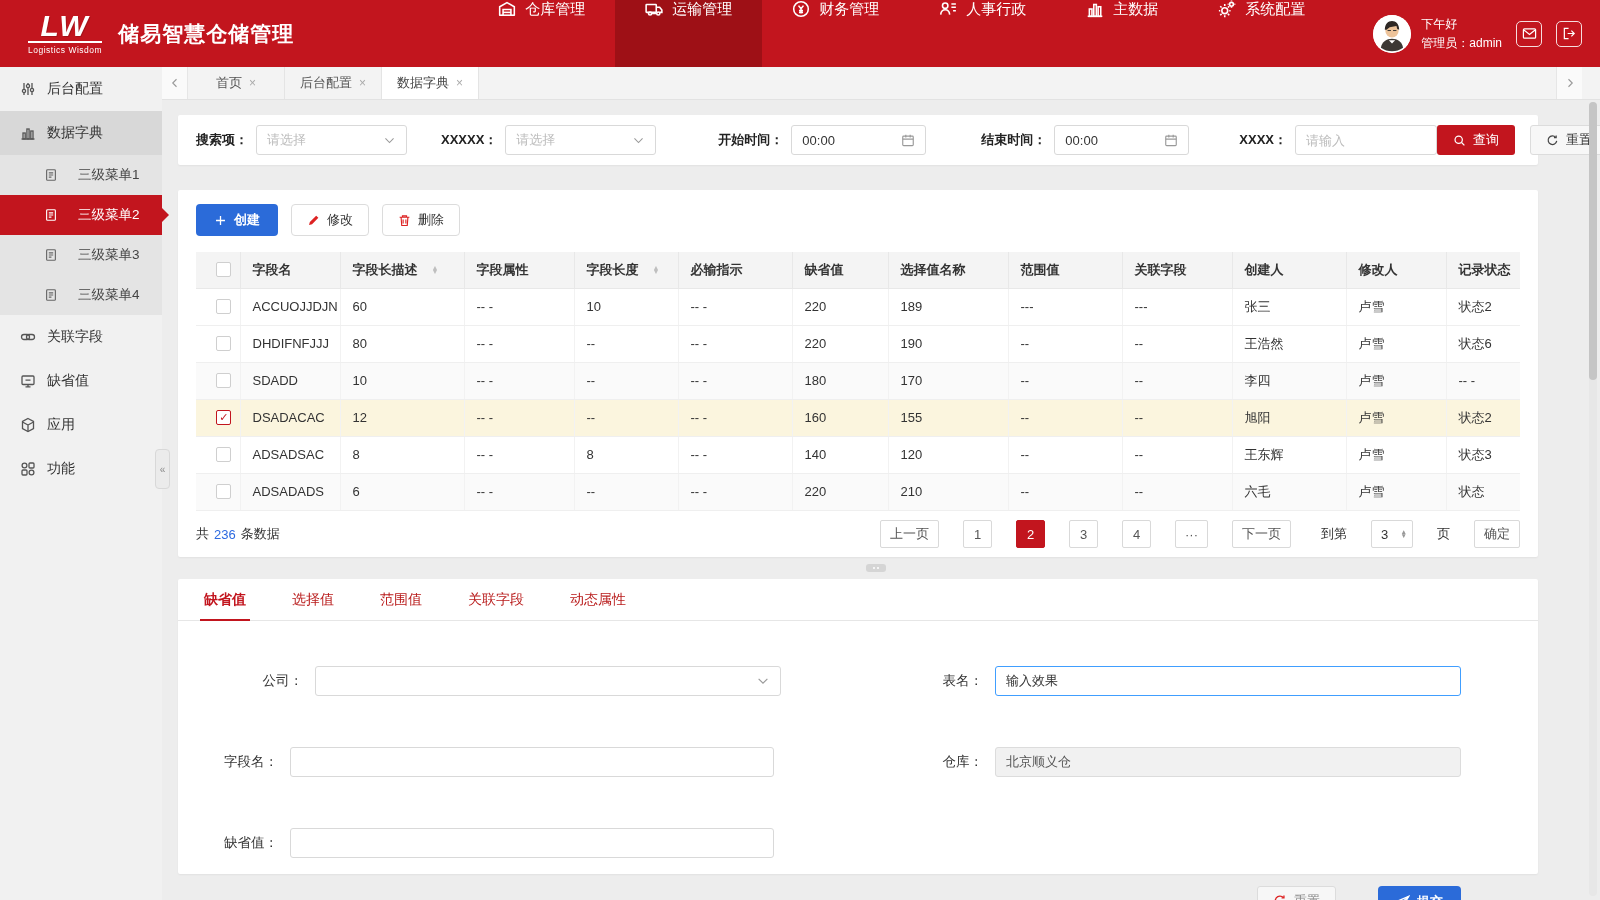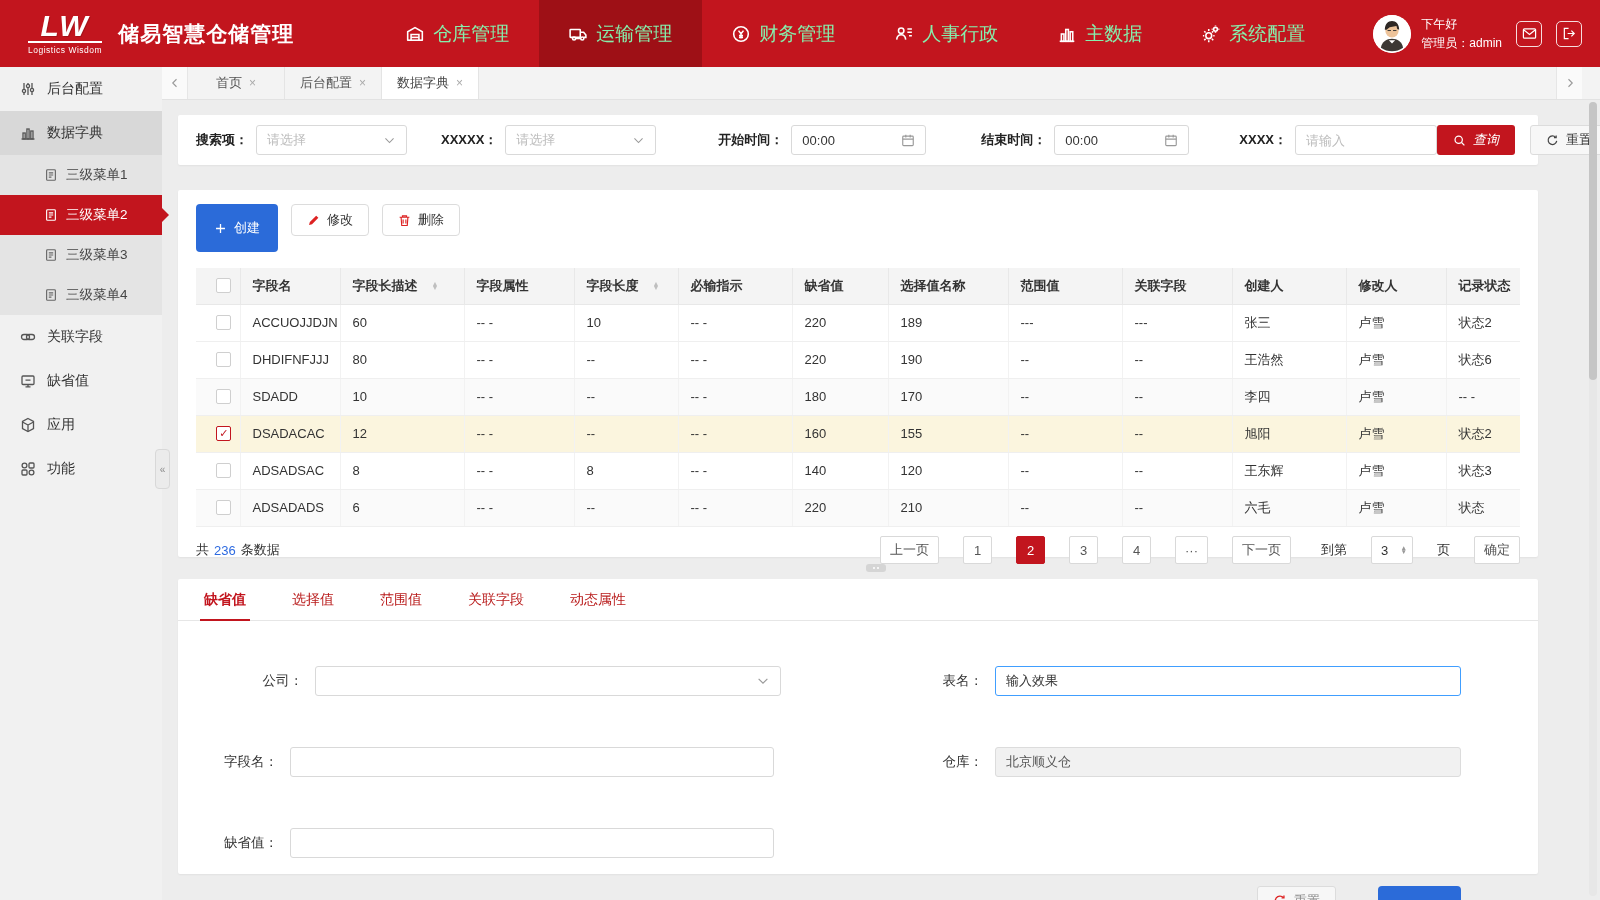--- a/index.html
+++ b/index.html
@@ -13,39 +13,39 @@
 
   
   .header{position:absolute;left:0;top:0;width:1600px;height:67px;background:var(--red);
     display:flex;align-items:center;z-index:30;}
   .logo{display:flex;flex-direction:column;align-items:center;margin-left:28px;color:#fff;}
   .logo-mark{font-size:30px;font-weight:bold;font-style:italic;letter-spacing:2px;line-height:28px;
     text-shadow:1px 1px 0 rgba(0,0,0,.15);}
   .logo-sub{font-size:8.5px;letter-spacing:.5px;border-top:2px solid #fff;padding-top:2px;margin-top:1px;}
   .app-title{color:#fff;font-size:21px;font-weight:bold;margin-left:16px;letter-spacing:1px;}
   .nav{display:flex;height:100%;margin-left:auto;}
-  .nav-item{display:flex;align-items:center;gap:9px;padding:0 30px;height:100%;color:#86efac;
-    font-size:19px;cursor:pointer;}
+  .nav-item{display:flex;align-items:flex-start;gap:9px;padding:0 30px;height:100%;color:#ffffff;
+    font-size:15px;cursor:pointer;}
   .nav-item.active{background:var(--red-dark);}
   .nav-item svg{stroke:#fff;fill:none;stroke-width:1.4;}
   .userbox{display:flex;align-items:center;margin-left:38px;margin-right:18px;gap:10px;}
   .avatar{width:38px;height:38px;border-radius:50%;overflow:hidden;background:#fff;flex:none;}
   .usertext{color:#fff;font-size:12px;line-height:1.55;white-space:nowrap;}
   .hbtn{width:26px;height:26px;border:1px solid rgba(255,255,255,.85);border-radius:5px;
     display:flex;align-items:center;justify-content:center;cursor:pointer;margin-left:4px;}
   .hbtn svg{stroke:#fff;fill:none;stroke-width:1.3;}
 
   
   .sidebar{position:absolute;left:0;top:67px;bottom:0;width:162px;background:#f1f1f1;z-index:20;}
   .side-item{display:flex;align-items:center;gap:11px;height:44px;padding-left:20px;font-size:14px;
     color:#333;cursor:pointer;position:relative;}
   .side-item svg{stroke:#555;fill:none;stroke-width:1.3;flex:none;}
   .side-group{background:#e4e4e4;}
   .side-group > .side-item{background:#d8d8d8;}
-  .side-sub{display:flex;align-items:center;gap:8px;height:40px;padding-left:44px;font-size:13.5px;
+  .side-sub{display:flex;align-items:center;gap:20px;height:40px;padding-left:44px;font-size:13.5px;
     color:#444;cursor:pointer;position:relative;}
   .side-sub svg{stroke:#666;fill:none;stroke-width:1.3;flex:none;}
   .side-sub.active{background:var(--red);color:#fff;}
   .side-sub.active svg{stroke:#fff;}
   .side-sub.active::after{content:"";position:absolute;right:-7px;top:50%;transform:translateY(-50%);
     border-top:7px solid transparent;border-bottom:7px solid transparent;border-left:7px solid var(--red);}
   .collapse-handle{position:absolute;right:-8px;top:382px;width:15px;height:40px;background:#ebebeb;
     border:1px solid #d8d8d8;border-radius:4px;display:flex;align-items:center;justify-content:center;
     color:#8a8a8a;font-size:10px;cursor:pointer;}
   .collapse-handle::before{content:"«";}
@@ -79,29 +79,29 @@
   .sel svg,.timebox svg{stroke:#999;fill:none;stroke-width:1.3;flex:none;}
   .timebox{justify-content:space-between;}
   .fg2{margin-left:34px;} .fg3{margin-left:62px;} .fg4{margin-left:55px;} .fg5{margin-left:50px;}
   .w150{width:151px;} .w135{width:135px;} .w142{width:142px;}
   .ctl input{border:none;outline:none;width:100%;font-size:13px;color:#333;background:transparent;
     font-family:inherit;}
   .ctl input::placeholder{color:#bcbcbc;}
   .fbtns{margin-left:auto;display:flex;gap:15px;}
   .btn{height:30px;border-radius:3px;display:flex;align-items:center;justify-content:center;gap:7px;
     font-size:13px;cursor:pointer;padding:0 15px;border:1px solid transparent;white-space:nowrap;}
-  .btn-red{background:var(--red);color:#fff;font-style:italic;}
+  .btn-red{background:var(--red);color:#fff;}
   .btn-red svg{stroke:#fff;fill:none;stroke-width:1.5;}
   .btn-plain{background:#f7f7f7;border-color:#dcdcdc;color:#333;}
   .btn-plain svg{stroke:#444;fill:none;stroke-width:1.5;}
 
   
   .table-card{margin-top:25px;height:367px;padding:14px 18px 0;}
   .toolbar{display:flex;gap:13px;}
-  .btn-blue{background:var(--blue);color:#fff;height:48px;border-radius:4px;padding:0 17px;}
+  .btn-blue{background:var(--blue);color:#fff;height:32px;border-radius:4px;padding:0 17px;font-weight:bold;}
   .btn-blue svg{stroke:#fff;fill:none;stroke-width:1.6;}
   .btn-outline{background:#fff;border-color:#dcdcdc;color:#333;height:32px;border-radius:4px;padding:0 15px;}
   .btn-outline svg{fill:none;stroke:#d22;stroke-width:1.4;}
 
   table{border-collapse:collapse;width:1324px;margin-top:16px;table-layout:fixed;}
   th{background:#f4f4f4;height:36px;font-size:13px;font-weight:bold;color:#333;text-align:left;
     padding-left:12px;border:1px solid #e8e8e8;border-top:none;position:relative;white-space:nowrap;}
   th:first-child{border-left:none;} th:last-child{border-right:none;}
   td{height:37px;font-size:13px;color:#333;padding-left:12px;border-bottom:1px solid var(--cell-line);
     border-right:1px solid #f2f2f2;white-space:nowrap;overflow:hidden;}

